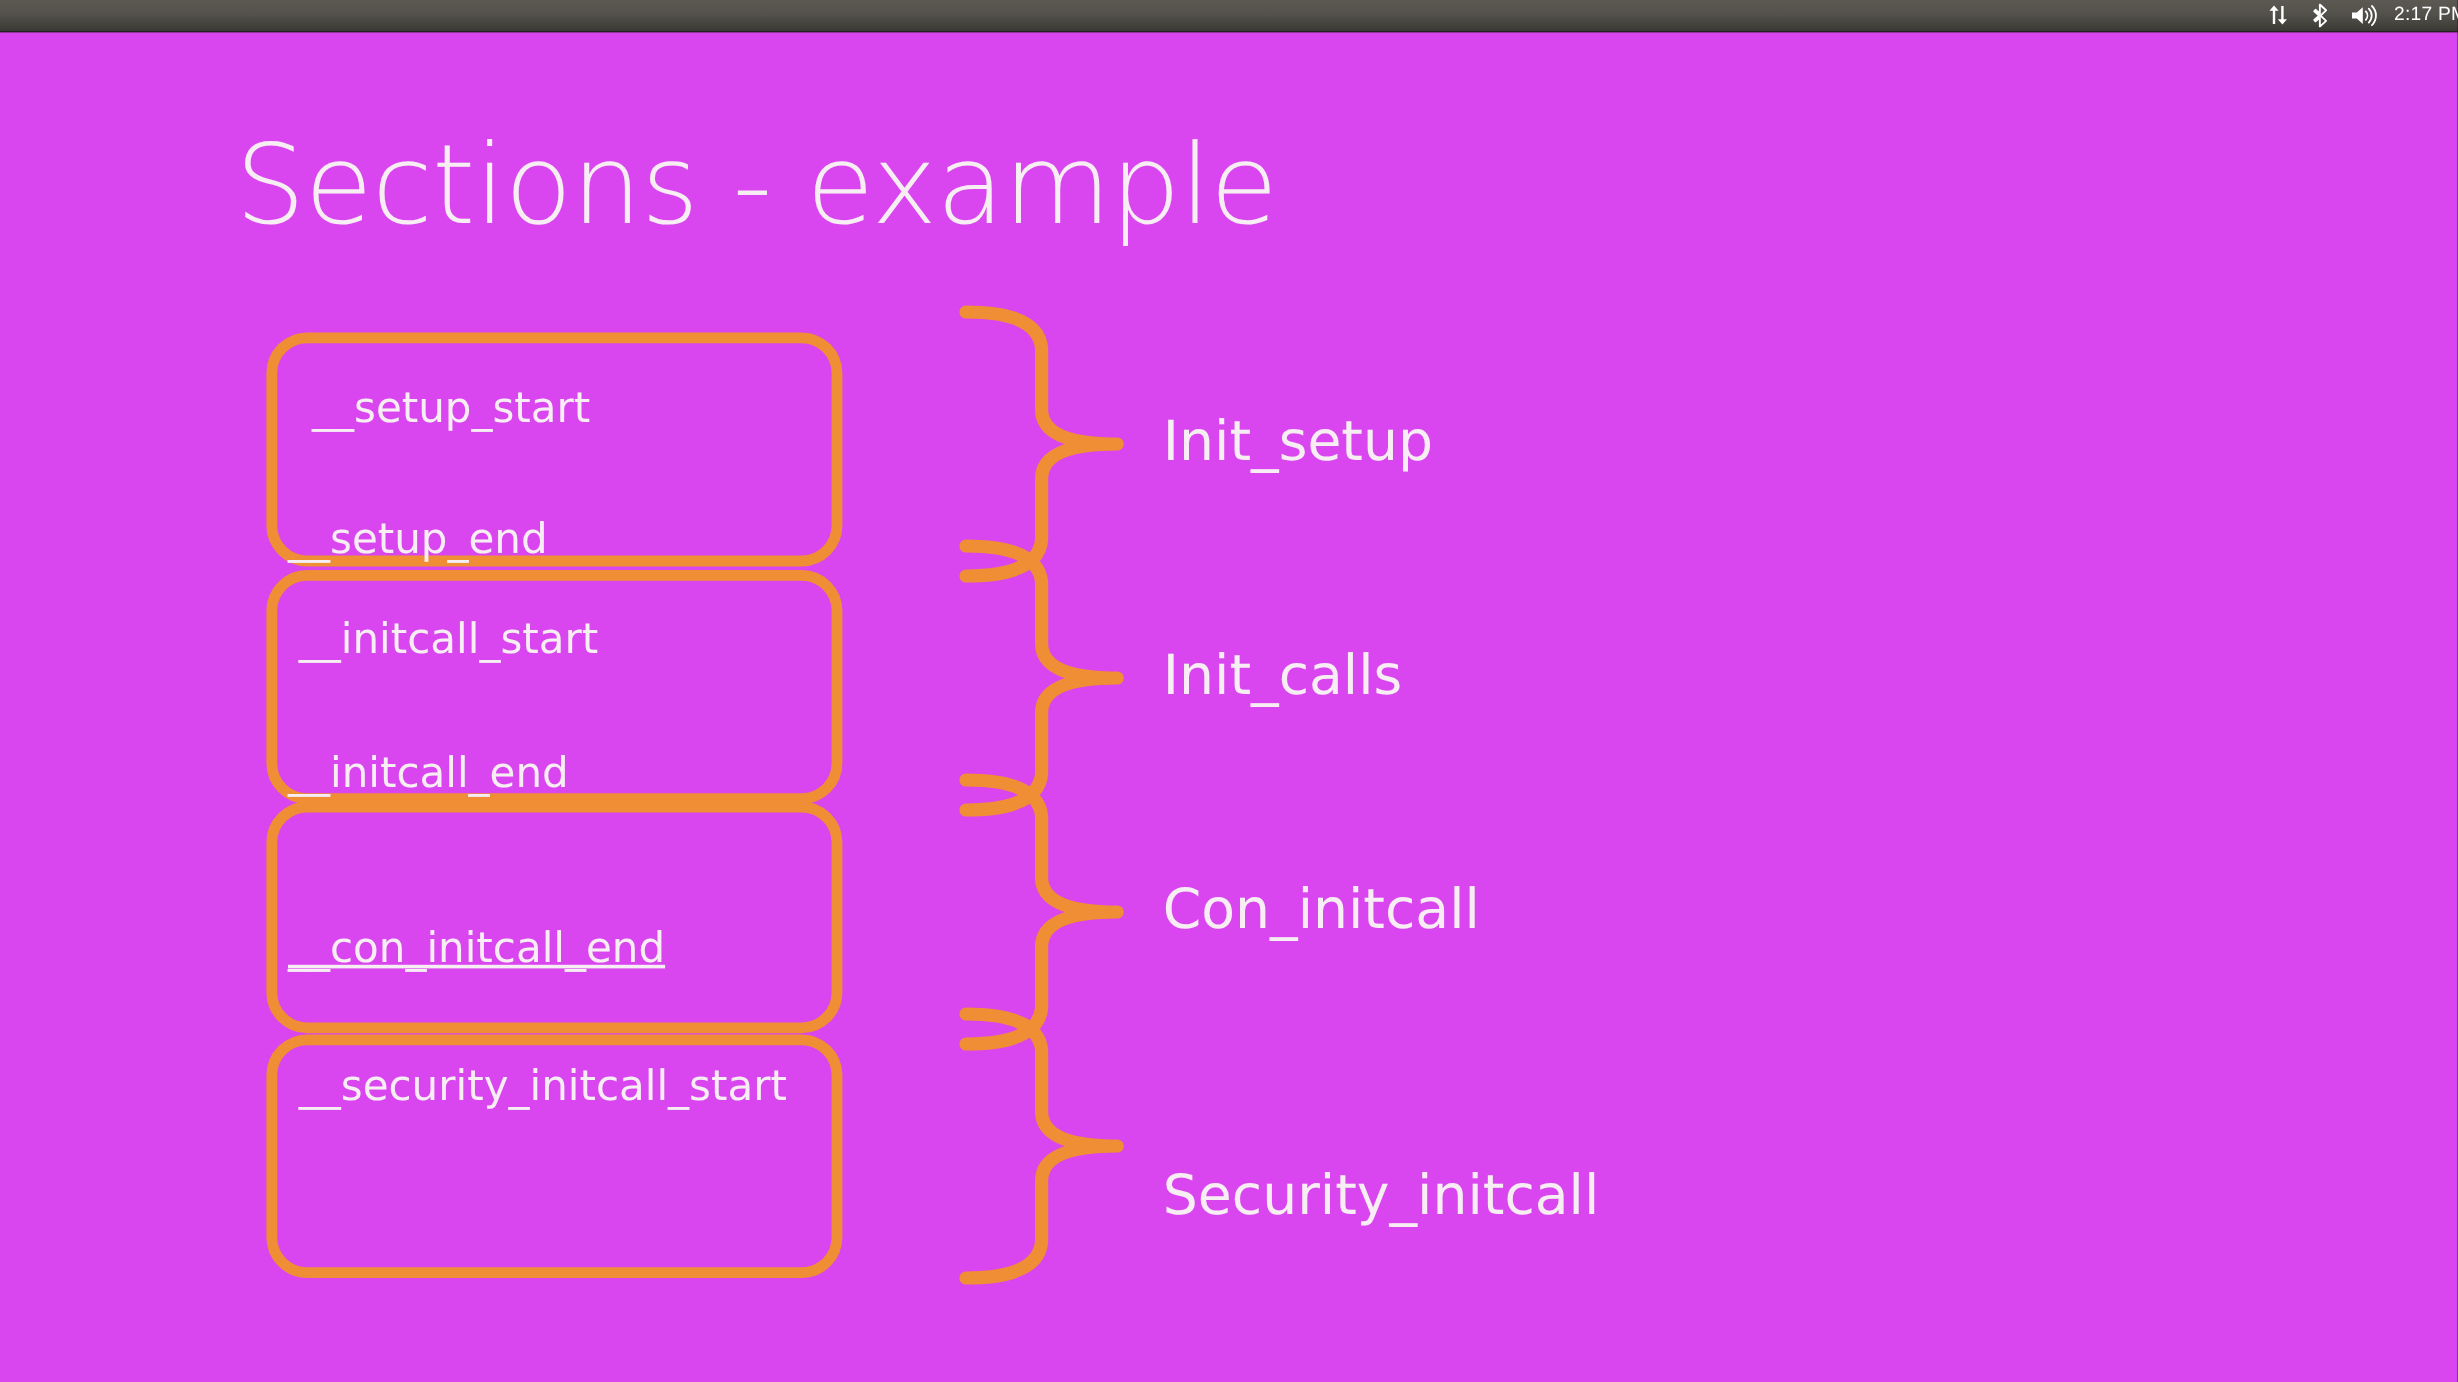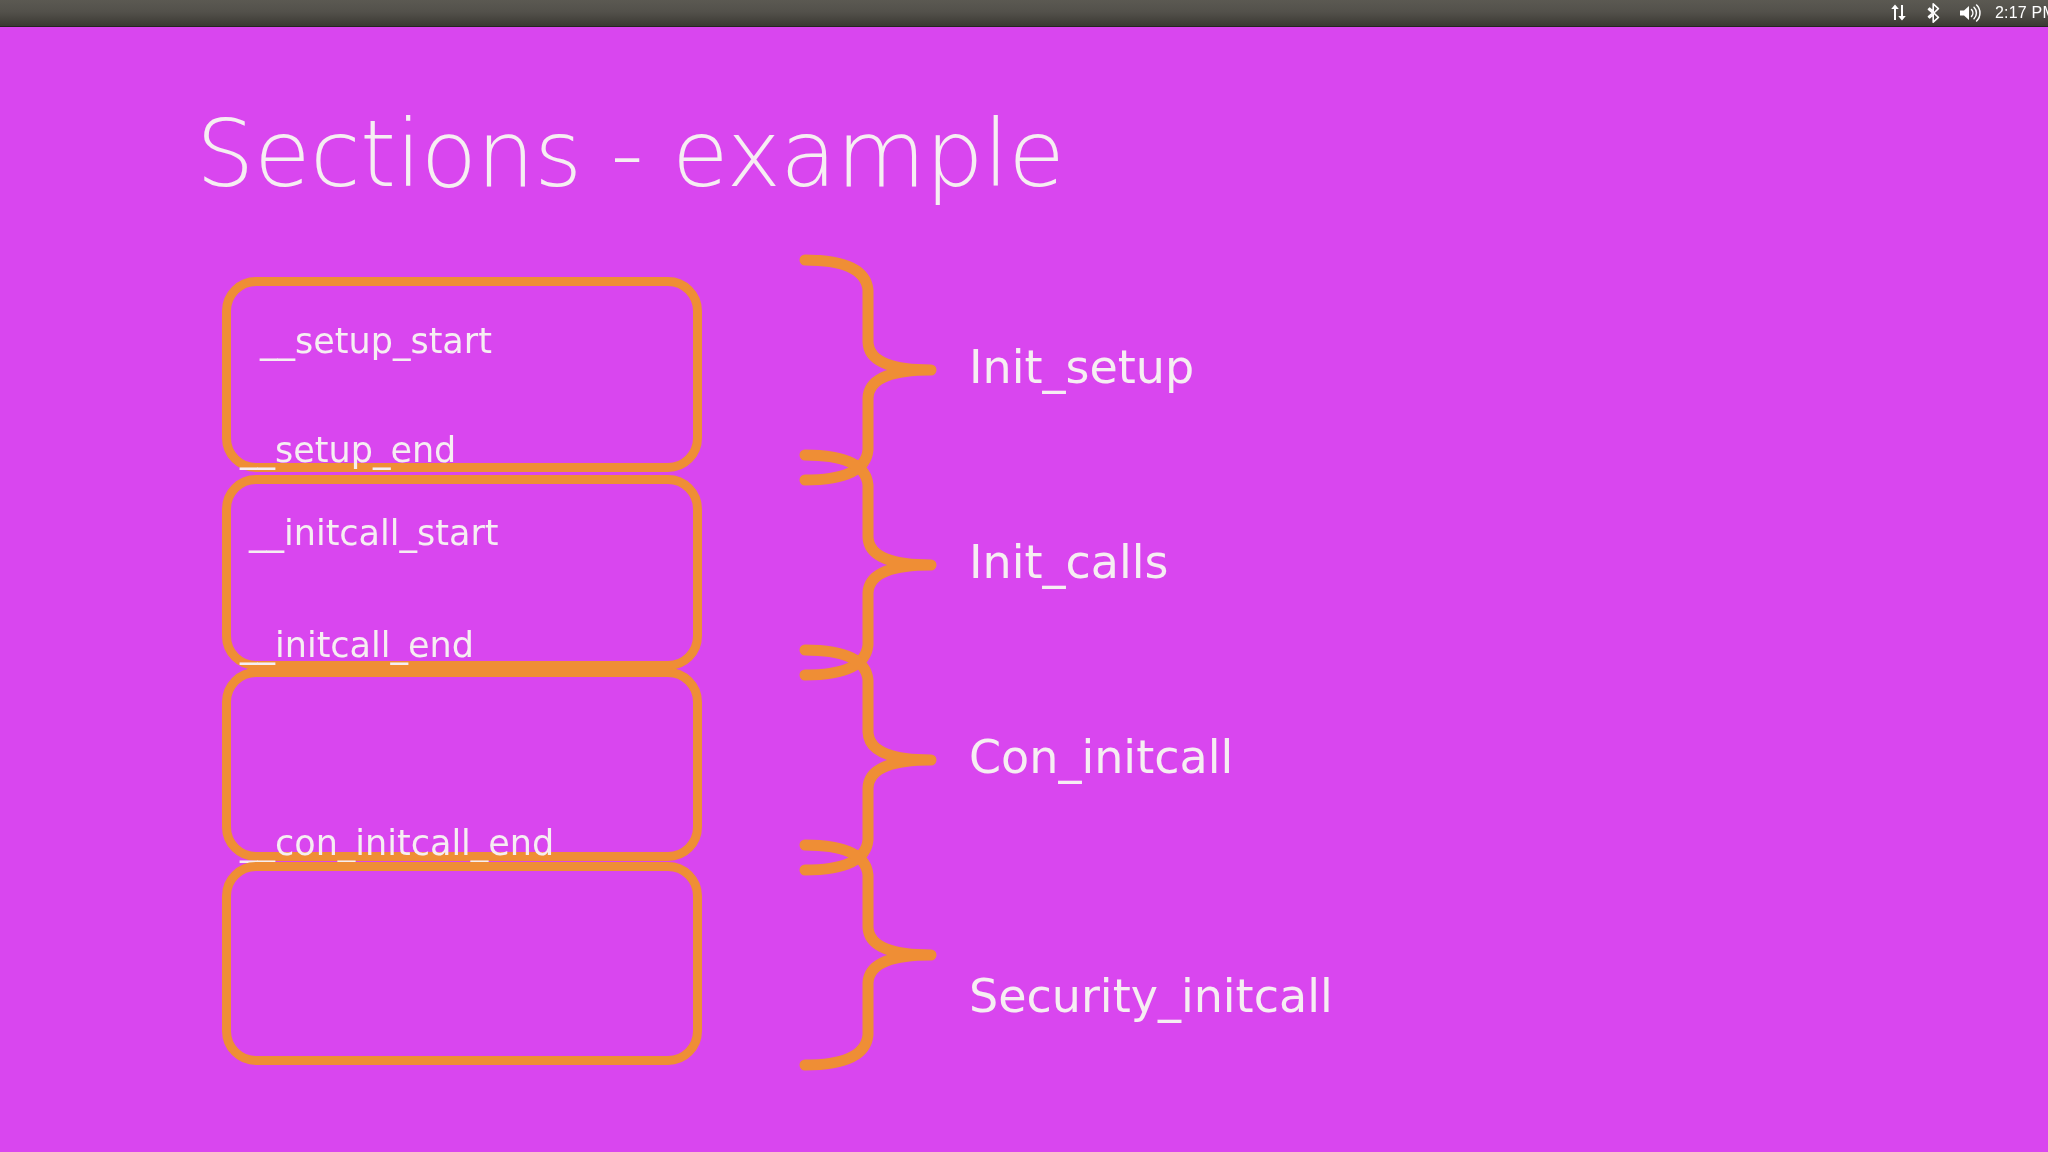--- a/index.html
+++ b/index.html
@@ -151,23 +151,24 @@
 
   <div class="sec-box" style="left:222px; top:250px; width:480px; height:195px;"></div>
   <div class="sec-label" style="left:260px; top:274px;margin-top:20px;">__setup_start</div>
   <div class="sec-label" style="left:240px; top:403px;">__setup_end</div>
 
   <div class="sec-box" style="left:222px; top:448px; width:480px; height:195px;"></div>
   <div class="sec-label" style="left:249px; top:486px;">__initcall_start</div>
   <div class="sec-label" style="left:240px; top:598px;">__initcall_end</div>
 
   <div class="sec-box" style="left:222px; top:641px; width:480px; height:193px;"></div>
-  <div class="sec-label" style="left:240px; top:796px;">__con_initcall_end</div>
+  <div class="sec-label" style="left:240px; top:744px;text-decoration:underline;">__con_initcall_end</div>
 
   <div class="sec-box" style="left:222px; top:835px; width:480px; height:203px;"></div>
+  <div class="sec-label" style="left:249px; top:859px;">__security_initcall_start</div>
 
   <svg id="braces" viewBox="0 0 2048 1125">
     <g fill="none" stroke="#ef8e35" stroke-width="11" stroke-linecap="round" stroke-linejoin="round">
 
       <path d="M805 233 Q865 233 868 263 L868 315 Q869 343 931 343 Q869 343 868 371 L868 423 Q865 453 805 453"></path>
 
       <path d="M805 428 Q865 428 868 458 L868 510 Q869 538 931 538 Q869 538 868 566 L868 618 Q865 648 805 648"></path>
 
       <path d="M805 623 Q865 623 868 653 L868 705 Q869 733 931 733 Q869 733 868 761 L868 813 Q865 843 805 843"></path>
 

